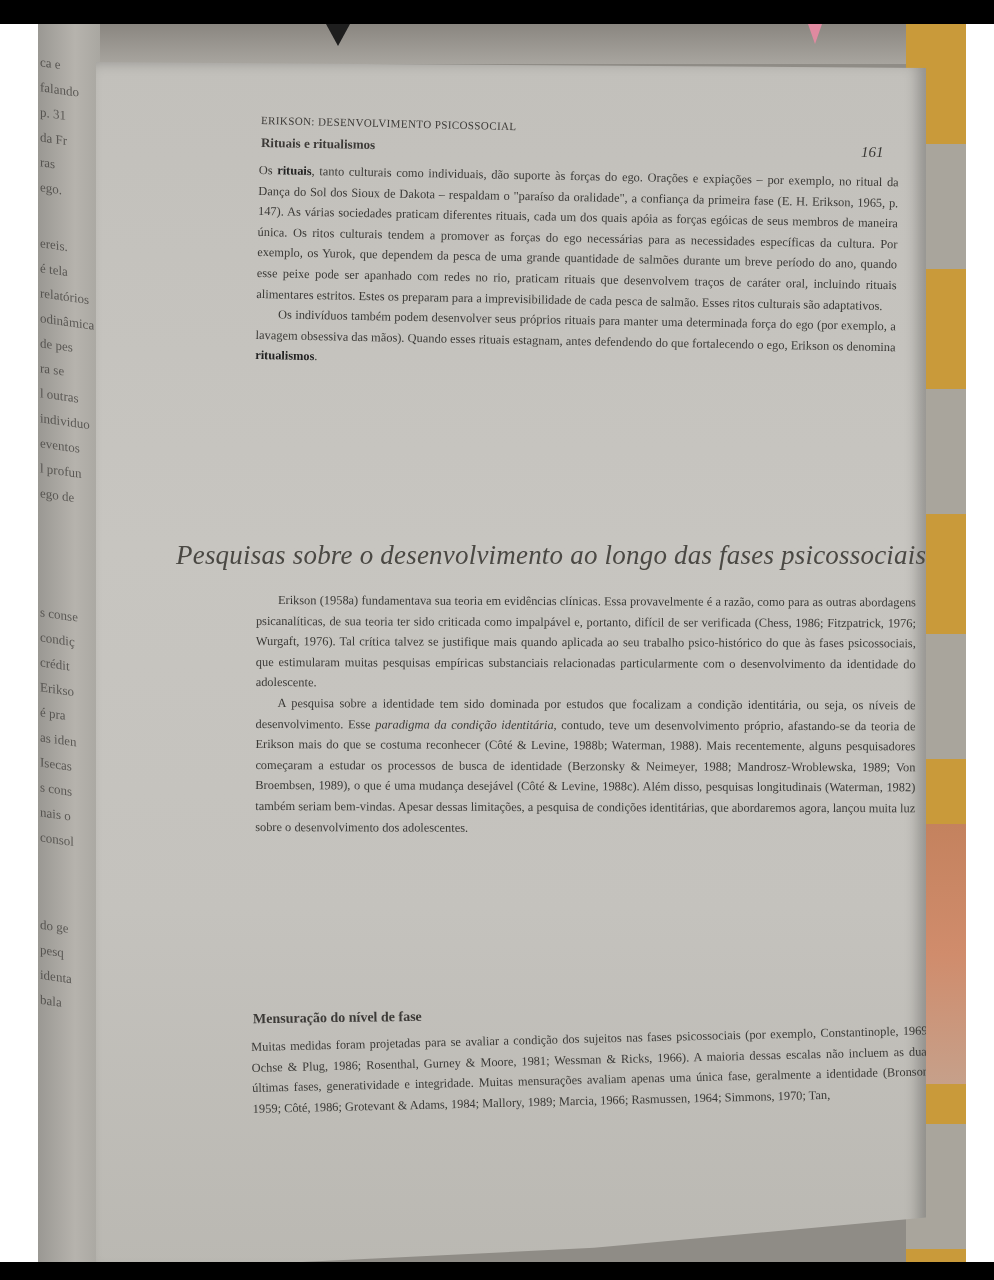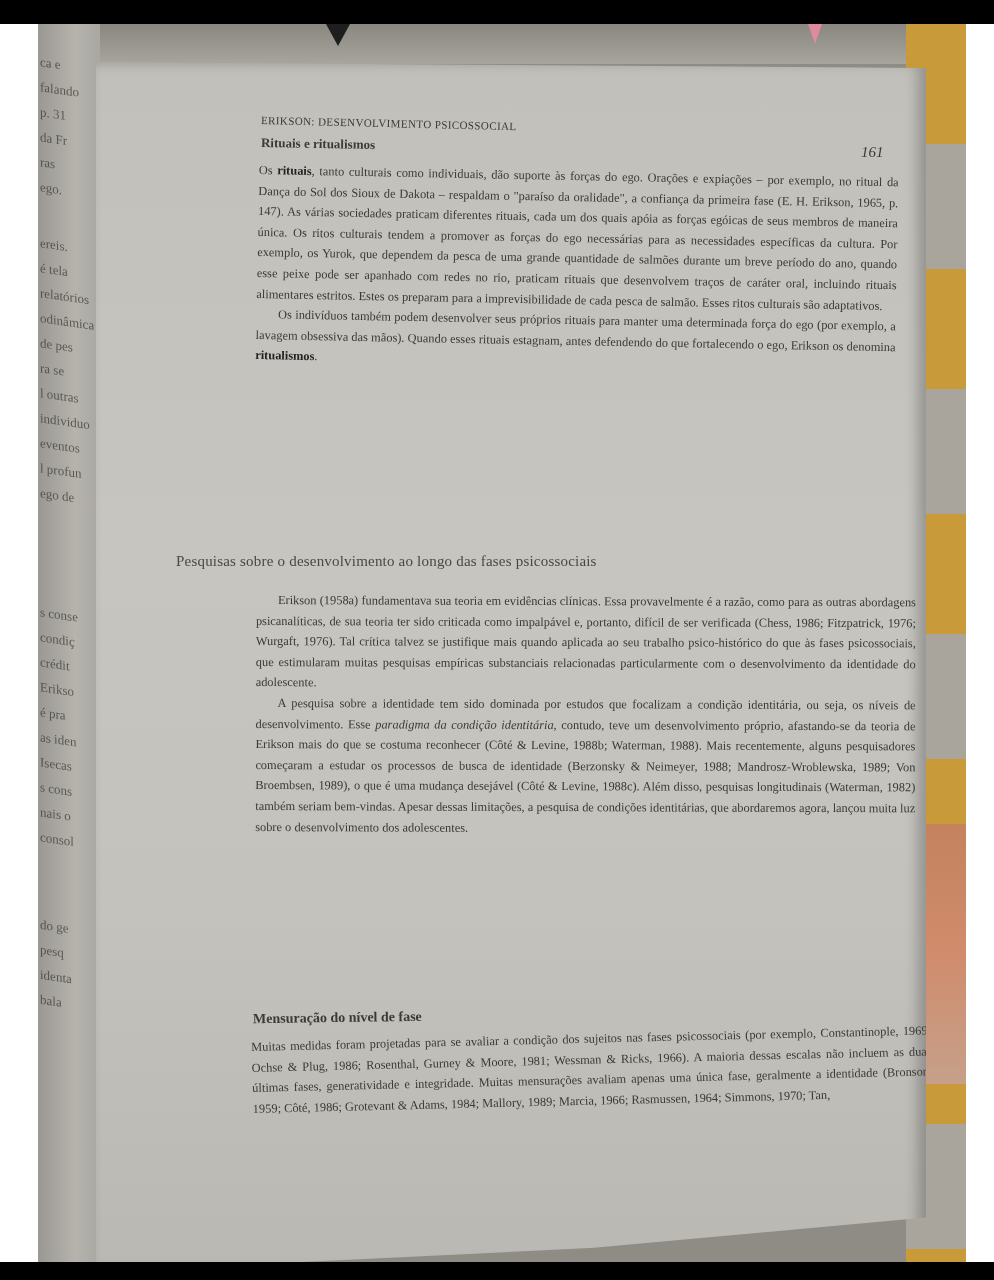--- a/index.html
+++ b/index.html
@@ -69,22 +69,22 @@
   }
   .subhead {
     position:absolute; font-weight:bold; color:#3c3a37;
   }
   .para {
     position:absolute; font-size:12.4px; line-height:20.6px; text-align:justify; color:#3a3936;
   }
   .para p { margin:0; }
   .para .indent { text-indent:22px; }
   .section-title {
-    position:absolute; left:80px; top:478px; font-size:15px; color:#4a4843;
-    white-space:nowrap; letter-spacing:.2px;margin-top:13px;
+    position:absolute; left:80px; top:478px; font-size:27px; font-style:italic; color:#4a4843;
+    white-space:nowrap; letter-spacing:.2px;
   }
   b.kw { font-weight:bold; color:#222; }
 </style>
 </head>
 <body>
 
 <div class="bar-top"></div>
 
 <div class="photo">
   <div class="desk-top"></div>

